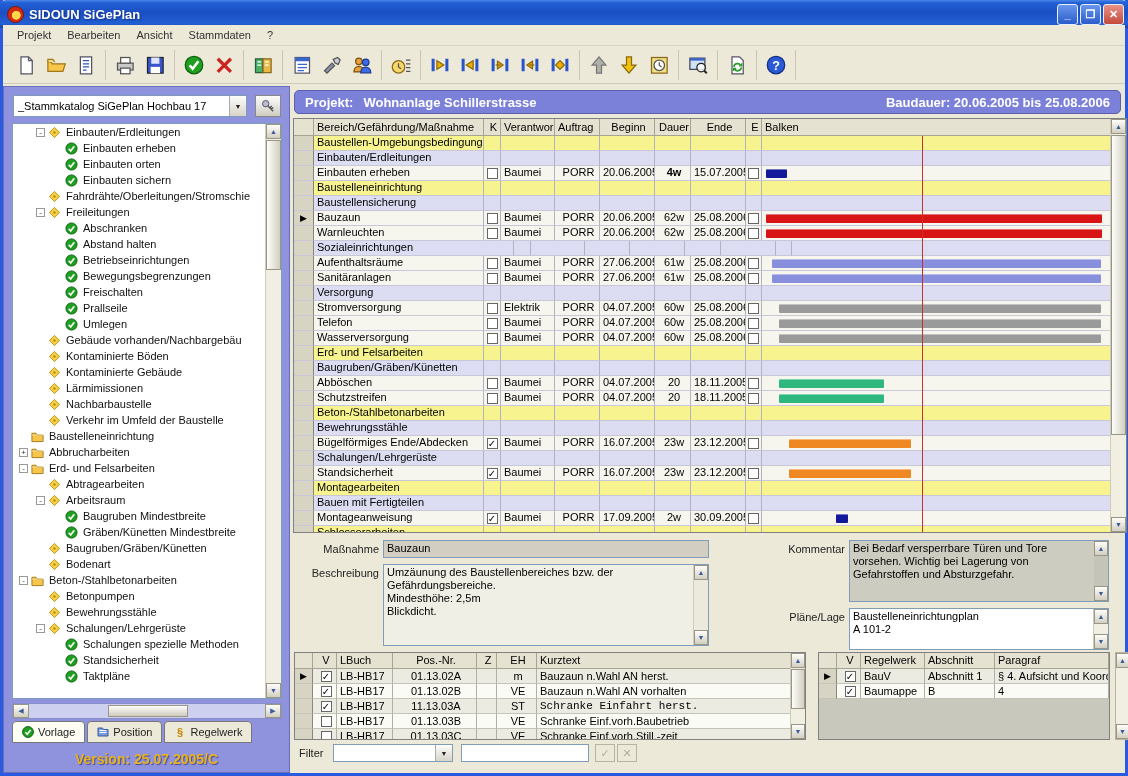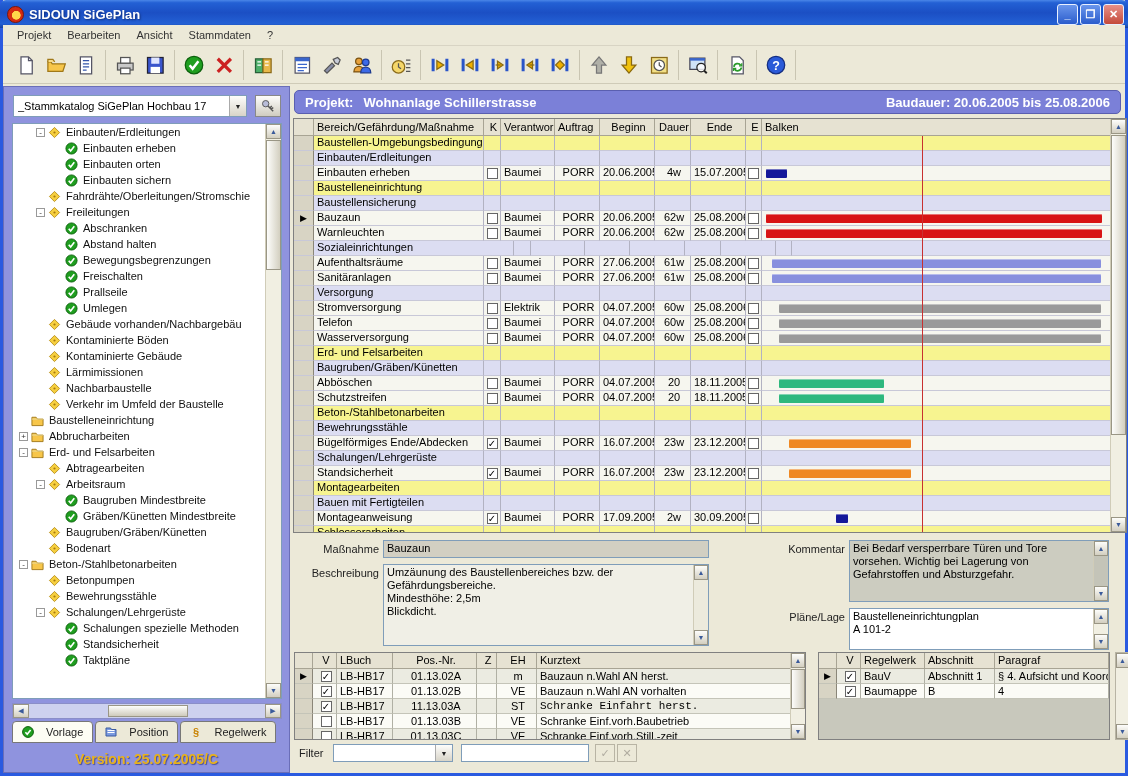--- a/index.html
+++ b/index.html
@@ -58,21 +58,21 @@
   .sb-thumb { position:absolute; left:0; right:0; background:linear-gradient(90deg,#fdfdfb,#d3cfc0);
     border:1px solid #9a9685; }
   .hsb { position:absolute; left:8px; top:616px; width:270px; height:16px; background:#cdd1ef; border:1px solid #8a8ec8; }
   .hsb .sbh-btn { position:absolute; top:0; bottom:0; width:16px; background:linear-gradient(180deg,#fdfdfb,#d3cfc0);
     border:1px solid #9a9685; color:#3a5a9a; font-size:7px; display:flex; align-items:center; justify-content:center; }
   .hsb .left { left:0; } .hsb .right { right:0; }
   .hsb .thumb { position:absolute; top:1px; bottom:1px; left:95px; width:80px;
     background:linear-gradient(180deg,#fdfdfb,#cfcbbc); border:1px solid #9a9685; }
   
   #side-tabs { position:absolute; left:8px; top:634px; height:22px; display:flex; }
-  .stab { height:22px; padding:0 9px; display:flex; align-items:center; gap:12px;
+  .stab { height:22px; padding:0 9px; display:flex; align-items:center; gap:4px;
     border:1px solid #777; border-radius:4px 4px 0 0; background:#ece9d8; margin-right:2px; color:#222; }
   .stab.active { background:#fdfdf4; }
   .stab .sicon { width:12px; height:12px; display:flex; align-items:center; justify-content:center; }
   #version-bar { position:absolute; left:0; right:0; top:664px; text-align:center;
     color:#e8b21c; font-weight:bold; font-size:14px; text-shadow:1px 1px 1px #4a4e9a; }
   
   #main { position:absolute; left:290px; top:86px; right:0; bottom:0; }
   #project-bar { position:absolute; left:1px; right:4px; top:4px; height:24px; background:#7b80d8;
     border:1px solid #5a5fb0; border-radius:5px; display:flex; align-items:center;
     color:#fff; font-weight:bold; font-size:13px; padding:0 10px; }
@@ -399,20 +399,28 @@
                 <path d="M4 7.2l2.1 2.4 3.9-5" stroke="#fff" stroke-width="1.8" fill="none"></path>
               </svg></span>
             <span class="tree-label">Abstand halten</span>
           </div>
           <div class="tree-row">
             <span style="width: 52px; flex: 0 0 auto;"></span>
             <span class="tree-ico"><svg viewBox="0 0 14 14" width="13" height="13">
                 <circle cx="7" cy="7" r="6" fill="#1f9e1f" stroke="#0c600c"></circle>
                 <path d="M4 7.2l2.1 2.4 3.9-5" stroke="#fff" stroke-width="1.8" fill="none"></path>
               </svg></span>
+            <span class="tree-label">Betriebseinrichtungen</span>
+          </div>
+          <div class="tree-row">
+            <span style="width: 52px; flex: 0 0 auto;"></span>
+            <span class="tree-ico"><svg viewBox="0 0 14 14" width="13" height="13">
+                <circle cx="7" cy="7" r="6" fill="#1f9e1f" stroke="#0c600c"></circle>
+                <path d="M4 7.2l2.1 2.4 3.9-5" stroke="#fff" stroke-width="1.8" fill="none"></path>
+              </svg></span>
             <span class="tree-label">Bewegungsbegrenzungen</span>
           </div>
           <div class="tree-row">
             <span style="width: 52px; flex: 0 0 auto;"></span>
             <span class="tree-ico"><svg viewBox="0 0 14 14" width="13" height="13">
                 <circle cx="7" cy="7" r="6" fill="#1f9e1f" stroke="#0c600c"></circle>
                 <path d="M4 7.2l2.1 2.4 3.9-5" stroke="#fff" stroke-width="1.8" fill="none"></path>
               </svg></span>
             <span class="tree-label">Freischalten</span>
           </div>
@@ -704,21 +712,21 @@
             </div>
             <div class="grow task">
               <div class="gcell gsel" style="width: 20px;"></div>
               <div class="gcell" style="width: 170px;">Einbauten erheben</div>
               <div class="gcell ccell" style="width: 17px;">
                 <span class="cb"></span>
               </div>
               <div class="gcell" style="width: 54px; text-align: left;">Baumei</div>
               <div class="gcell" style="width: 45px; text-align: center;">PORR</div>
               <div class="gcell" style="width: 55px; text-align: center;">20.06.2005</div>
-              <div class="gcell" style="width: 36px; text-align: center;">4w</div>
+              <div class="gcell" style="width: 36px; text-align: center; font-weight: bold;">4w</div>
               <div class="gcell" style="width: 55px; text-align: center;">15.07.2005</div>
               <div class="gcell ccell" style="width: 16px;">
                 <span class="cb"></span>
               </div>
               <div class="gcell balken" style="width: 351px;">
                 <div class="bar" style="left: 1%; width: 6%; background: rgb(20, 24, 154); z-index: 2;"></div>
               </div>
             </div>
             <div class="grow s1">
               <div class="gcell gsel" style="width: 20px;"></div>

